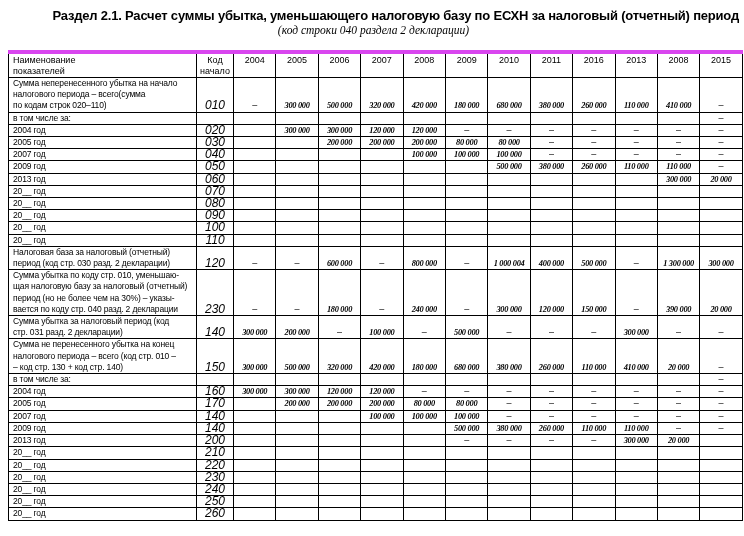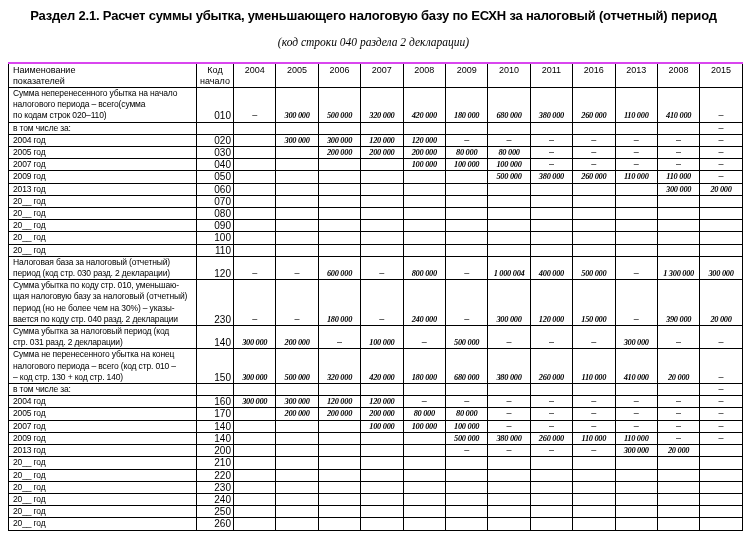--- a/index.html
+++ b/index.html
@@ -1,30 +1,30 @@
 <!DOCTYPE html>
 <html><head>
 <meta charset="utf-8">
 <style>
   html,body{margin:0;padding:0;background:#fff;}
   body{width:744px;height:536px;overflow:hidden;font-family:"Liberation Sans",sans-serif;color:#000;}
   .page{padding:8px 5px 0 8px;}
-  .title{ text-align:center;font-family:"Liberation Sans",sans-serif;font-weight:bold;
+  .title{ text-align:right;font-family:"Liberation Sans",sans-serif;font-weight:bold;
           font-size:13px;letter-spacing:-0.2px;line-height:15px;}
   .subtitle{text-align:center;font-family:"Liberation Serif",serif;font-style:italic;
-          font-size:11.5px;line-height:13px;margin-top:13px;}
+          font-size:11.5px;line-height:13px;margin-top:1px;}
   table.main{border-collapse:collapse;table-layout:fixed;width:734px;margin-top:13px;}
-  table.main{border-top:2px solid #d946ef;}
+  table.main{border-top:4px solid #d946ef;}
   th,td{border:1px solid #000;padding:0 2px;vertical-align:bottom;overflow:hidden;}
   thead th{vertical-align:top;text-align:center;font-weight:normal;font-size:9px;
           line-height:11px;white-space:pre-line;padding-top:1px;}
   thead th.name{text-align:left;padding-left:4px;}
   td.label{text-align:left;font-size:8.5px;line-height:11.2px;white-space:pre-line;
           letter-spacing:-0.15px;padding-left:4px;vertical-align:top;}
-  td.code{text-align:right;font-size:10px;line-height:11.2px;}
+  td.code{text-align:center;font-size:12px;line-height:11.2px;font-style:italic;}
   td.val{text-align:center;font-size:8.7px;line-height:11.2px;}
   .num{font-family:"Liberation Serif",serif;font-style:italic;font-weight:600;
           font-size:8.4px;letter-spacing:-0.3px;white-space:nowrap;}
   .dash{font-size:9px;}
   tbody tr{height:12px;margin-left:48px;}
 </style>
 </head>
 <body>
 
 <div class="page">

